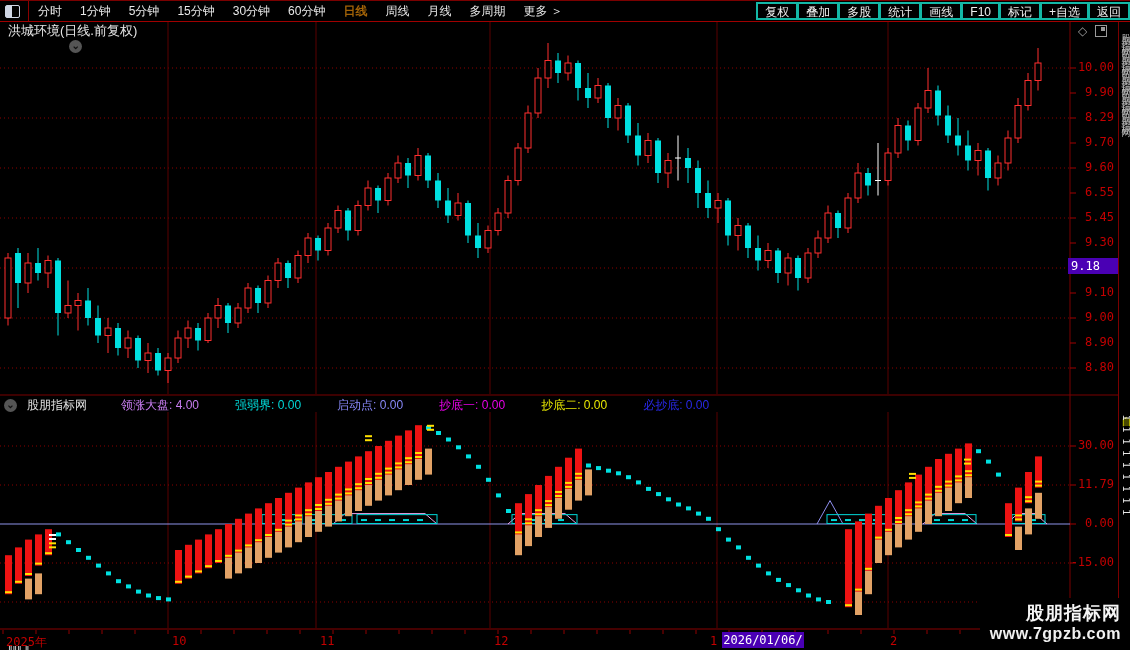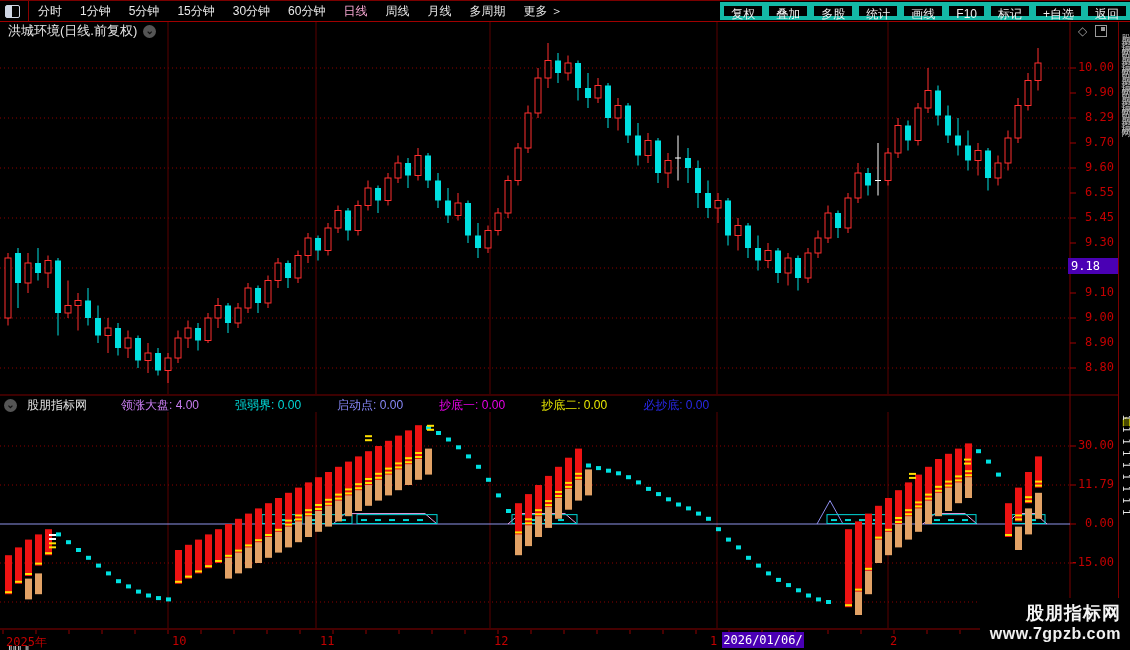--- a/index.html
+++ b/index.html
@@ -6,29 +6,29 @@
   body{width:1130px;height:650px;overflow:hidden;position:relative;
        font-family:"Liberation Sans",sans-serif;color:#fff;}
   #app{position:absolute;left:0;top:0;width:1130px;height:650px;background:#000;}
   #plot{position:absolute;left:0;top:0;z-index:1;}
   
   #toolbar{position:absolute;left:0;top:0;width:1130px;height:20px;z-index:6;
            border-top:1px solid #7a0000;border-bottom:1px solid #a00000;
            display:flex;align-items:center;background:#000;}
   #tb-left{display:flex;align-items:center;height:20px;}
   .tb-item{font-size:12px;line-height:19px;padding:0 9px;color:#e8e8e8;cursor:default;white-space:nowrap;text-align:right;}
-  .tb-item.active{color:#f9a8d4;}
+  .tb-item.active{color:#a16207;font-weight:bold;}
   #tb-right{margin-left:auto;display:flex;height:20px;}
-  .tb-btn{font-size:12px;line-height:15px;color:#f0f0f0;border:4px solid #14b8a6;
+  .tb-btn{font-size:12px;line-height:15px;color:#f0f0f0;border:2px solid #14b8a6;
           margin:1px 0 1px -1px;padding:1px 7px 0 7px;background:#000;white-space:nowrap;}
   #win-icon{width:13px;height:11px;border:1px solid #cfd6e4;border-radius:2px;margin:0 6px 0 5px;position:relative;}
   #win-icon::after{content:"";position:absolute;left:0;top:0;width:6px;height:11px;background:#cfd6e4;}
   .tb-sep{width:1px;height:20px;background:#8a0000;margin-left:2px;}
   
-  #title-row{position:absolute;left:8px;top:22px;z-index:5;display:flex;align-items:center;}
+  #title-row{position:absolute;left:8px;top:22px;z-index:5;display:flex;align-items:center;flex-direction:column;}
   #chart-title{font-size:13px;color:#e6e6e6;}
   .circ-chevron{width:13px;height:13px;border-radius:50%;background:#555;color:#111;margin-left:6px;
                 font-size:10px;line-height:12px;text-align:center;font-weight:bold;}
   #title-icons{position:absolute;top:24px;left:1078px;z-index:5;color:#9a9a9a;font-size:12px;
                display:flex;gap:8px;align-items:center;}
   .mini-box{width:10px;height:10px;border:1px solid #9a9a9a;position:relative;}
   .mini-box::after{content:"";position:absolute;right:1px;top:1px;width:4px;height:4px;background:#9a9a9a;}
   
   #ind-header{position:absolute;left:4px;top:397px;z-index:5;display:flex;align-items:center;gap:10px;
               font-size:12px;white-space:nowrap;}

